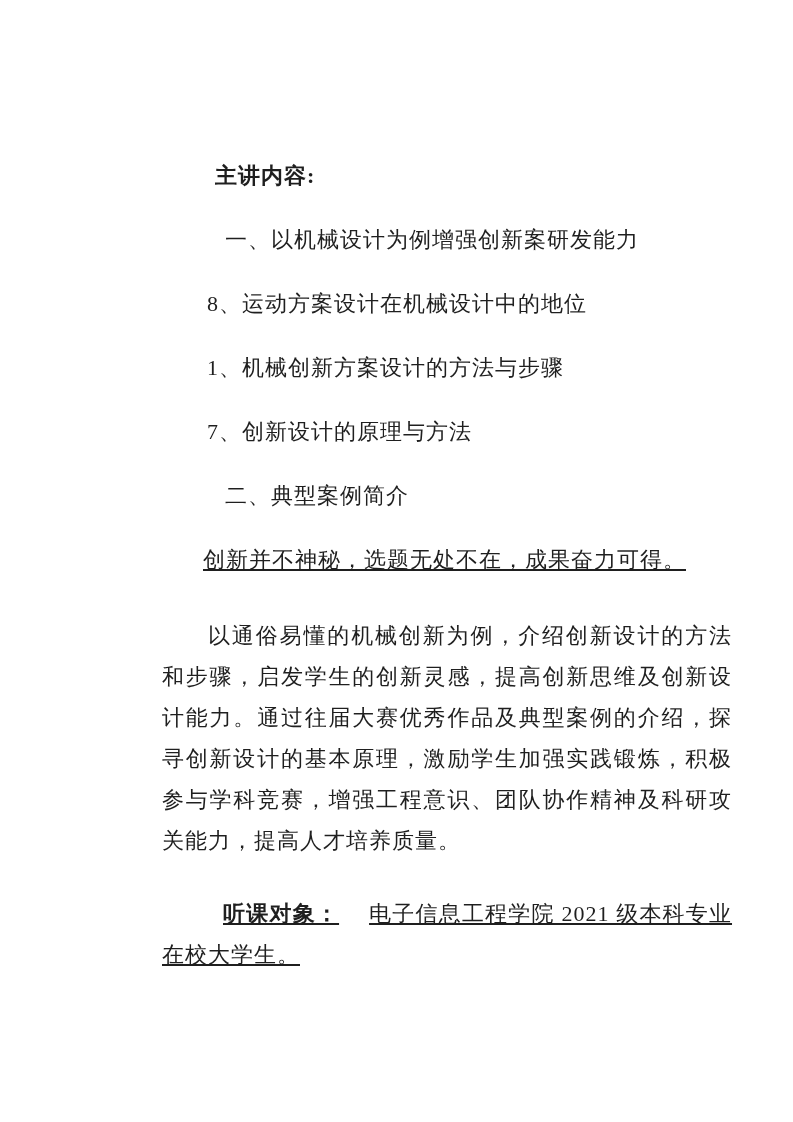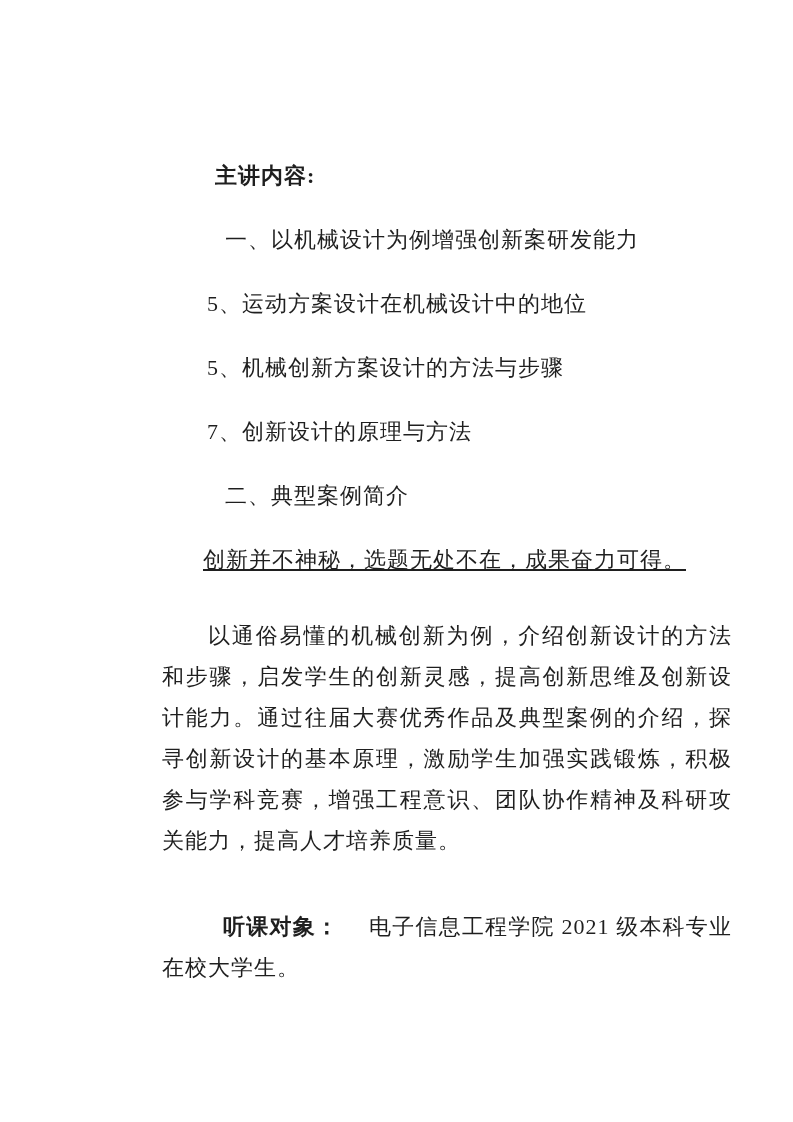--- a/index.html
+++ b/index.html
@@ -45,39 +45,40 @@
     font-size: 22px;
     line-height: 41px;
     letter-spacing: 1px;
     text-align: justify;
     text-align-last: left;
     text-indent: 46px;
     margin-top: 8px;
     width: 600px;
   }
   .para.audience {
-    margin-top: 15px;
+    margin-top: 2px;
+    text-decoration: underline;
   }
   .para .label {
     font-weight: 700;
   }
 </style>
 </head>
 <body>
 
 <div class="page">
   <div class="content">
 
     <div class="line heading">主讲内容:</div>
 
     <div class="line outline-cn">一、以机械设计为例增强创新案研发能力</div>
 
-    <div class="line outline-num">5、运动方案设计在机械设计中的地位</div>
+    <div class="line outline-num">8、运动方案设计在机械设计中的地位</div>
 
-    <div class="line outline-num">5、机械创新方案设计的方法与步骤</div>
+    <div class="line outline-num">1、机械创新方案设计的方法与步骤</div>
 
     <div class="line outline-num">7、创新设计的原理与方法</div>
 
     <div class="line outline-cn">二、典型案例简介</div>
 
     <div class="line slogan">创新并不神秘，选题无处不在，成果奋力可得。</div>
 
     <p class="para">以通俗易懂的机械创新为例，介绍创新设计的方法和步骤，启发学生的创新灵感，提高创新思维及创新设计能力。通过往届大赛优秀作品及典型案例的介绍，探寻创新设计的基本原理，激励学生加强实践锻炼，积极参与学科竞赛，增强工程意识、团队协作精神及科研攻关能力，提高人才培养质量。</p>
 
     <p class="para audience"><span class="label">听课对象：</span><span>电子信息工程学院 2021 级本科专业在校大学生。</span></p>

